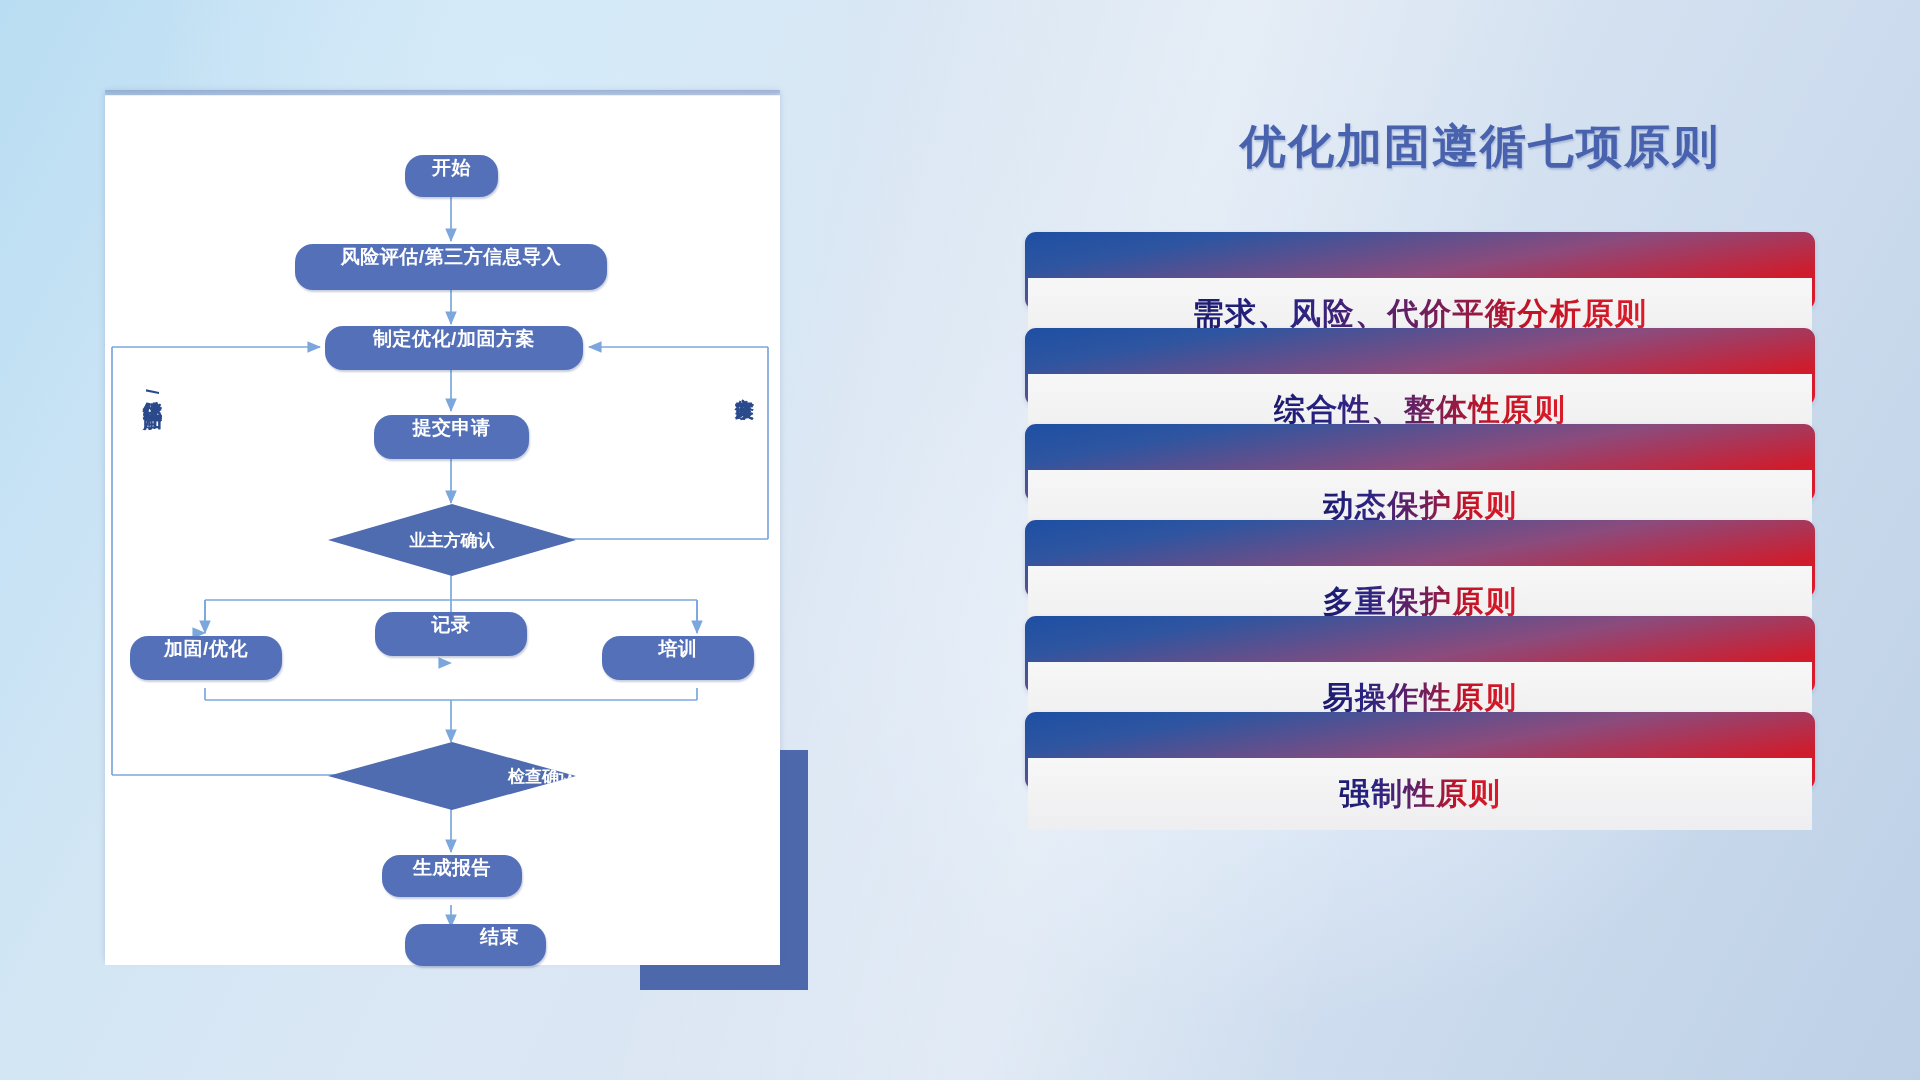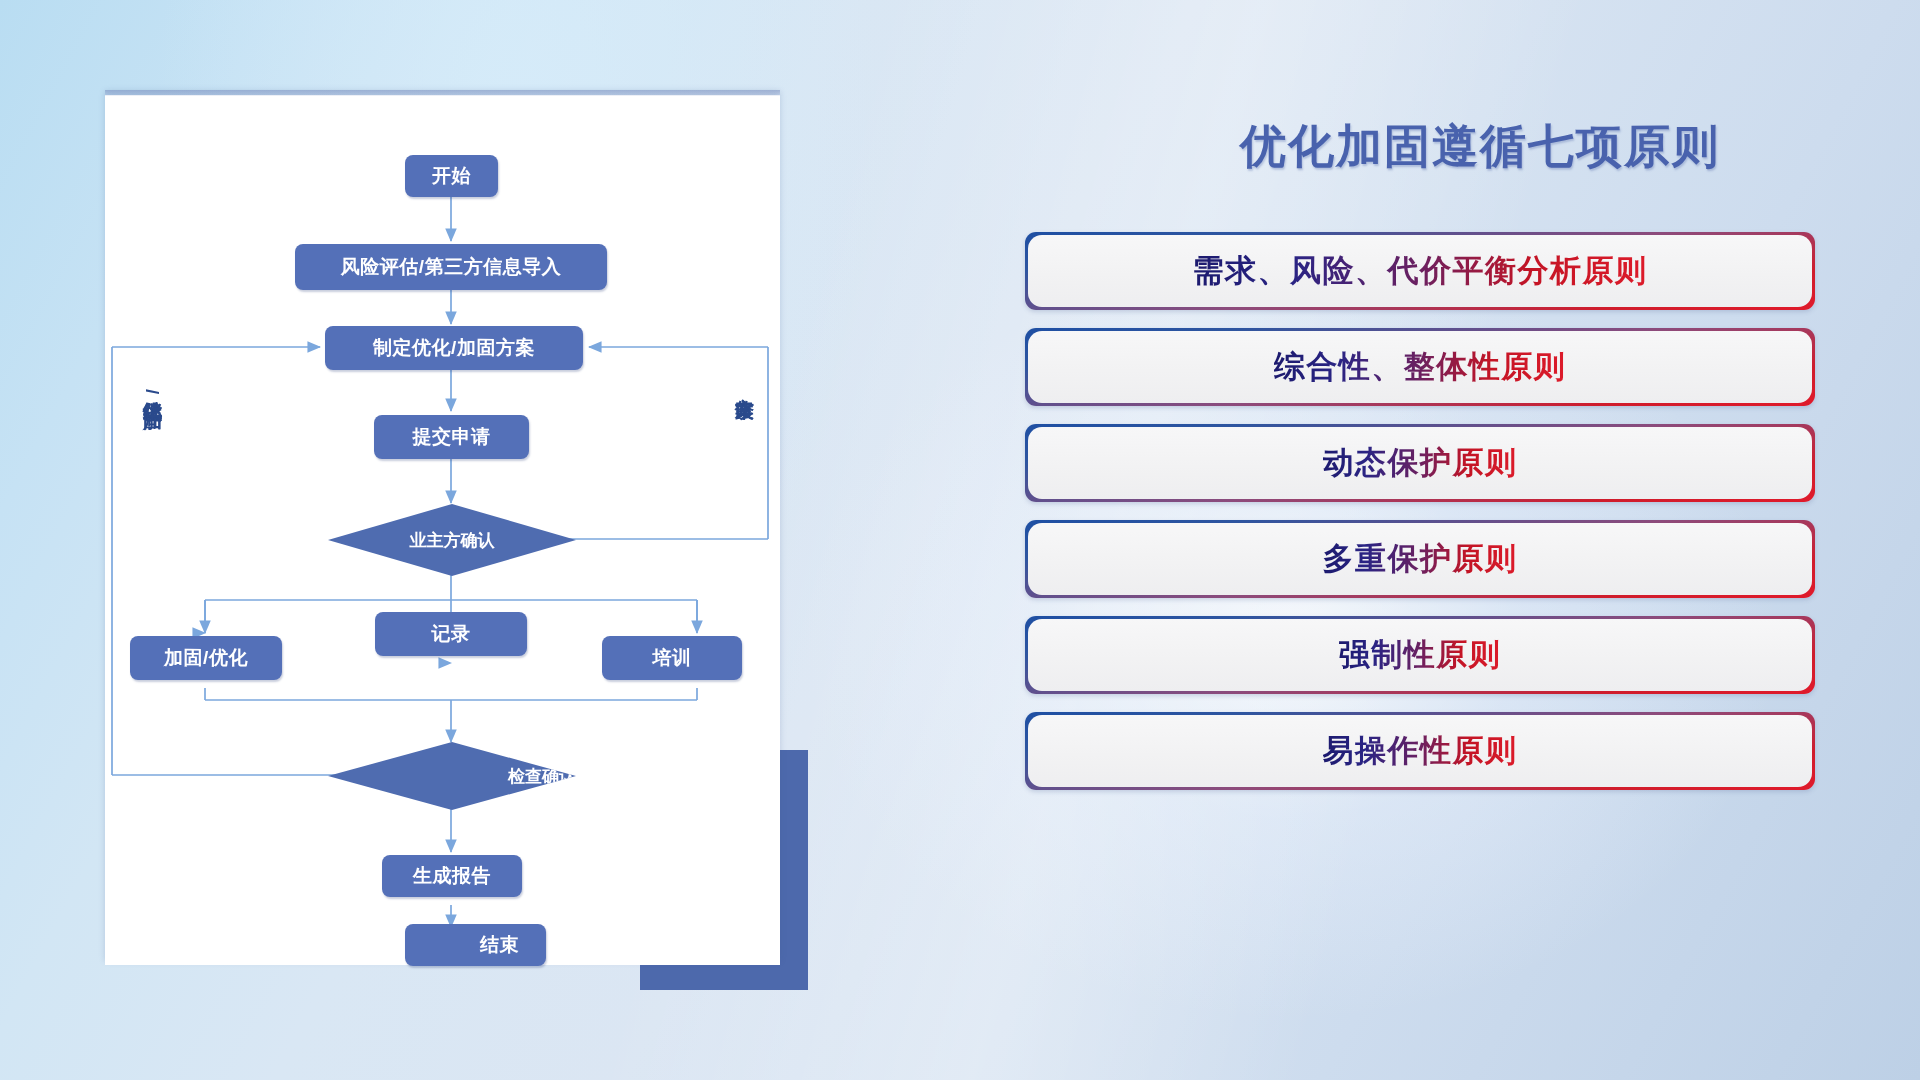--- a/index.html
+++ b/index.html
@@ -75,26 +75,26 @@
   .flow {
     position: absolute;
     inset: 0;
     z-index: 4;
   }
 
   
   .fbox {
     position: absolute;
     background: #5470b8;
-    border-radius: 8px;
+    border-radius: 18px;
     color: #ffffff;
     font-size: 19px;
     font-weight: bold;
     display: flex;
-    align-items: center;
+    align-items: flex-start;
     justify-content: center;
     letter-spacing: 0.5px;
     box-shadow: 1px 2px 2px rgba(40,60,120,0.25);
     white-space: nowrap;
   }
   .fdia {
     position: absolute;
     color: #ffffff;
     font-size: 17px;
     font-weight: bold;
@@ -145,25 +145,26 @@
     height: 72px;
     margin-bottom: 18px;
     border-radius: 11px;
     padding: 3px;
     background: linear-gradient(170deg, #1e4fa3 0%, #2e55a0 18%, #8c4b7c 52%, #cf1c2c 82%, #e01a2b 100%);
     box-shadow: 0 2px 4px rgba(90,110,160,0.25);
   }
   .pitem-inner {
     width: 100%;
     height: 100%;
-    border-radius: 14px;
+    border-radius: 0;
     background: linear-gradient(180deg, #f7f7f8 0%, #f2f2f3 55%, #eeeef0 100%);
     display: flex;
     align-items: center;
     justify-content: center;
+    margin-top: 43px;
   }
   .pitem-text {
     font-size: 31px;
     font-weight: bold;
     letter-spacing: 1.5px;
     background-image: linear-gradient(92deg, #1c1a6e 0%, #2a2484 22%, #6b2060 50%, #c31425 74%, #dd1b2a 100%);
     -webkit-background-clip: text;
     background-clip: text;
     color: transparent;
     -webkit-text-fill-color: transparent;
@@ -256,21 +257,21 @@
     </div>
 
     <div class="fbox" style="left:130px;top:636px;width:152px;height:44px;">
       <span>加固/优化</span>
     </div>
 
     <div class="fbox" style="left:375px;top:612px;width:152px;height:44px;">
       <span>记录</span>
     </div>
 
-    <div class="fbox" style="left:602px;top:636px;width:140px;height:44px;">
+    <div class="fbox" style="left:602px;top:636px;width:152px;height:44px;">
       <span>培训</span>
     </div>
 
     <div class="fdia" style="left:328px;top:742px;width:248px;height:68px;justify-content:flex-end;">
       <span>检查确认</span>
     </div>
 
     <div class="fbox" style="left:382px;top:855px;width:140px;height:42px;">
       <span>生成报告</span>
     </div>
@@ -308,24 +309,24 @@
 
     <div class="pitem">
       <div class="pitem-inner">
         <span class="pitem-text">多重保护原则</span>
       </div>
     </div>
 
 
     <div class="pitem">
       <div class="pitem-inner">
+        <span class="pitem-text">易操作性原则</span>
+      </div>
+    </div>
+
+    <div class="pitem">
+      <div class="pitem-inner">
         <span class="pitem-text">强制性原则</span>
-      </div>
-    </div>
-
-    <div class="pitem">
-      <div class="pitem-inner">
-        <span class="pitem-text">易操作性原则</span>
       </div>
     </div>
 
   </div>
 </div>
 
 </body></html>

